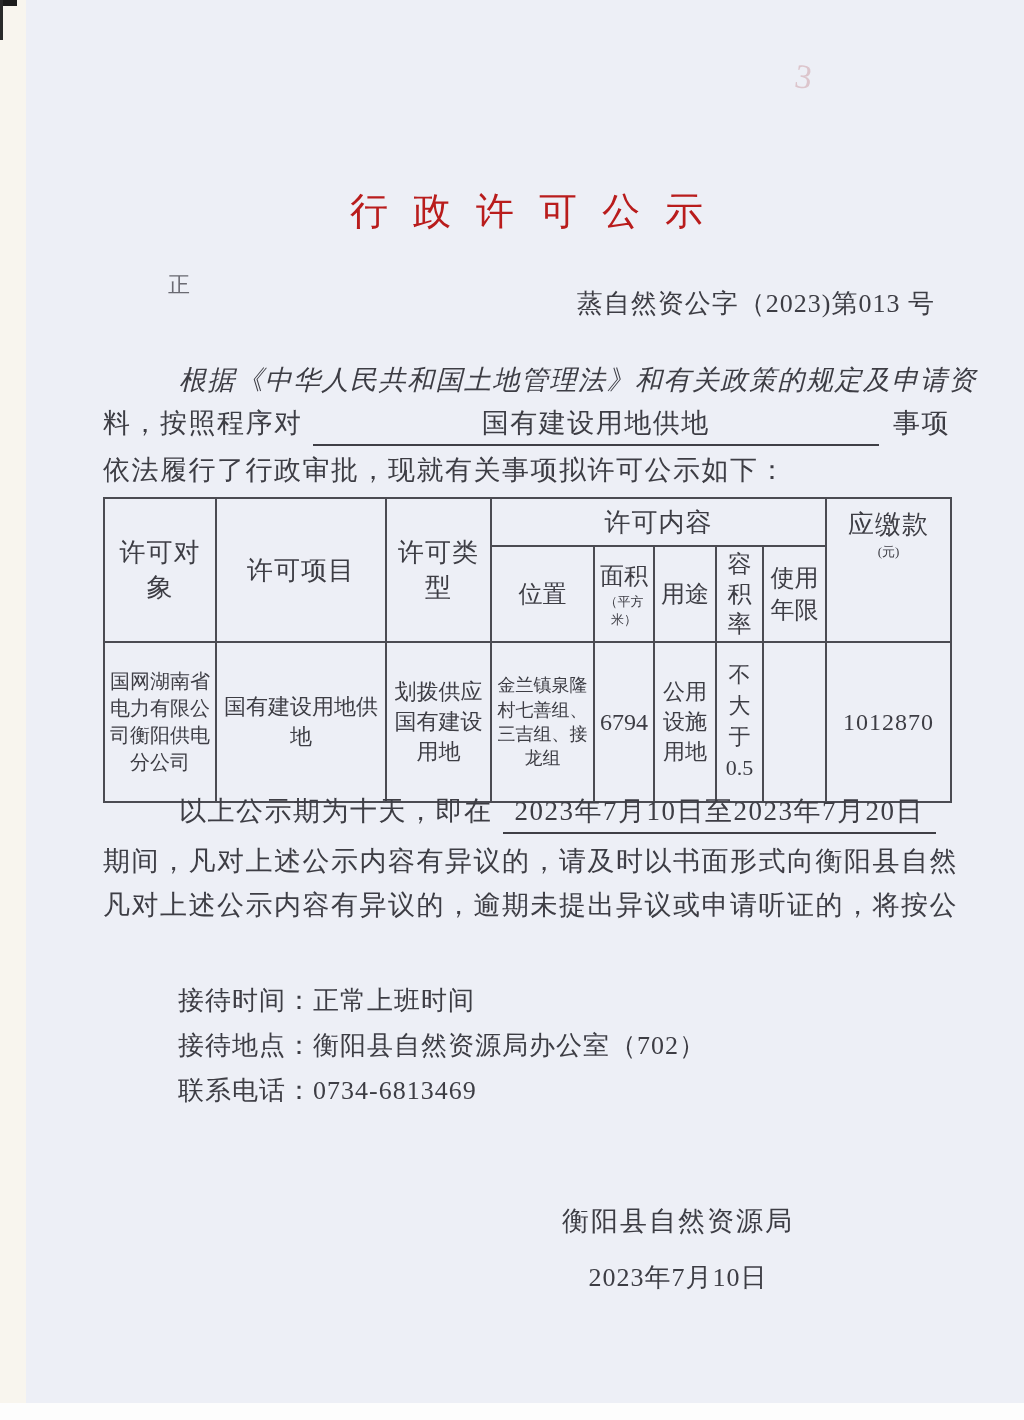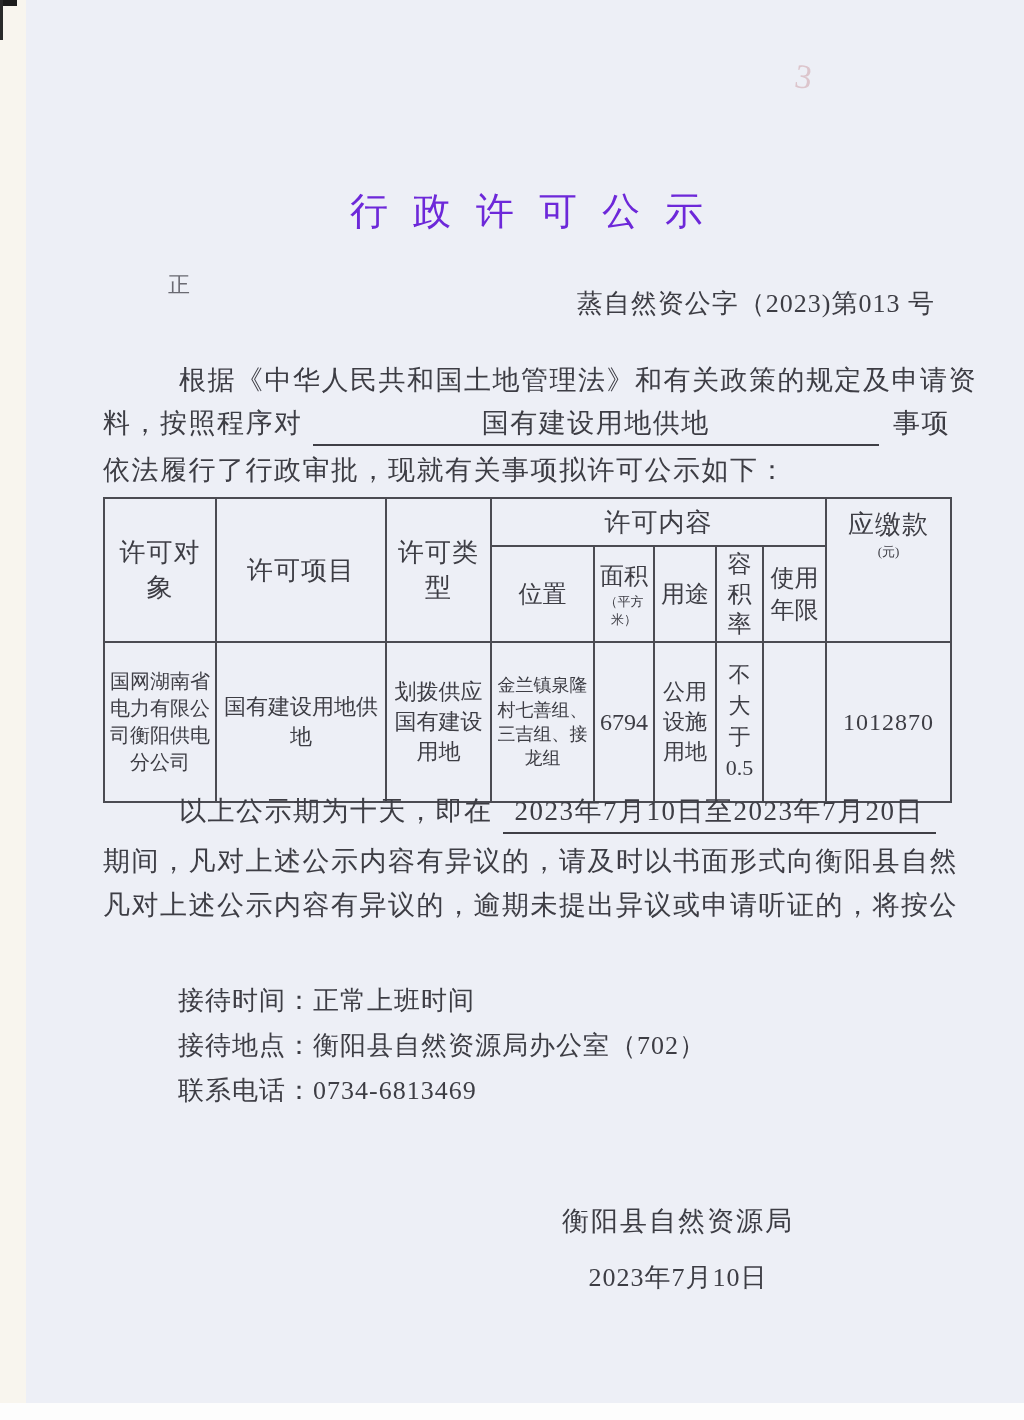--- a/index.html
+++ b/index.html
@@ -15,35 +15,35 @@
   .scan-left-strip { position:absolute; left:0; top:0; width:26px; height:1403px; background:#f8f5ee; }
   .scan-corner-mark { position:absolute; left:0; top:0; width:17px; height:6px; background:#1c1c1c; }
   .scan-corner-mark-v { position:absolute; left:0; top:0; width:3px; height:40px; background:#2a2a2a; }
   .scan-bottom-strip { position:absolute; left:0; top:1403px; width:1024px; height:17px; background:#fdfdfd; }
 
   .doc { position:absolute; left:103px; top:0; width:847px; height:1420px; }
 
   .title {
     position:absolute; left:0; top:186px; width:100%;
     text-align:center; font-size:38px; letter-spacing:25px; padding-left:25px;
-    color:#6d28d9; font-weight:500;font-family:Liberation Serif, serif;
+    color:#b91c1c; font-weight:500;font-family:Liberation Serif, serif;
   }
   .mark-zheng { position:absolute; left:65px; top:270px; font-size:22px; color:#6a6a72; }
   .mark-pink3 {
     position:absolute; left:692px; top:58px; font-size:34px;
     color:#cfa3ab; opacity:.55; transform:rotate(8deg);
     font-family:"Liberation Serif","DejaVu Serif",serif;
   }
   .doc-number {
     position:absolute; right:15px; top:286px;
     font-size:26px; letter-spacing:1px; text-align:right;
   }
 
   .intro-line { position:absolute; left:0; width:100%; font-size:27px; letter-spacing:1.5px; white-space:nowrap; }
-  .intro-line-1 { top:362px; padding-left:76px; }
+  .intro-line-1 { top:362px; padding-left:76px;font-style:italic; }
   .intro-line-2 { top:405px; display:flex; align-items:baseline; }
   .intro-line-3 { top:452px; }
   .blank-line {
     flex:1 1 auto; text-align:center;
     border-bottom:2px solid #3f3f46;
     margin:0 14px 0 10px; padding-bottom:3px;
   }
   .intro-suffix { white-space:nowrap; }
 
   table.permit {

